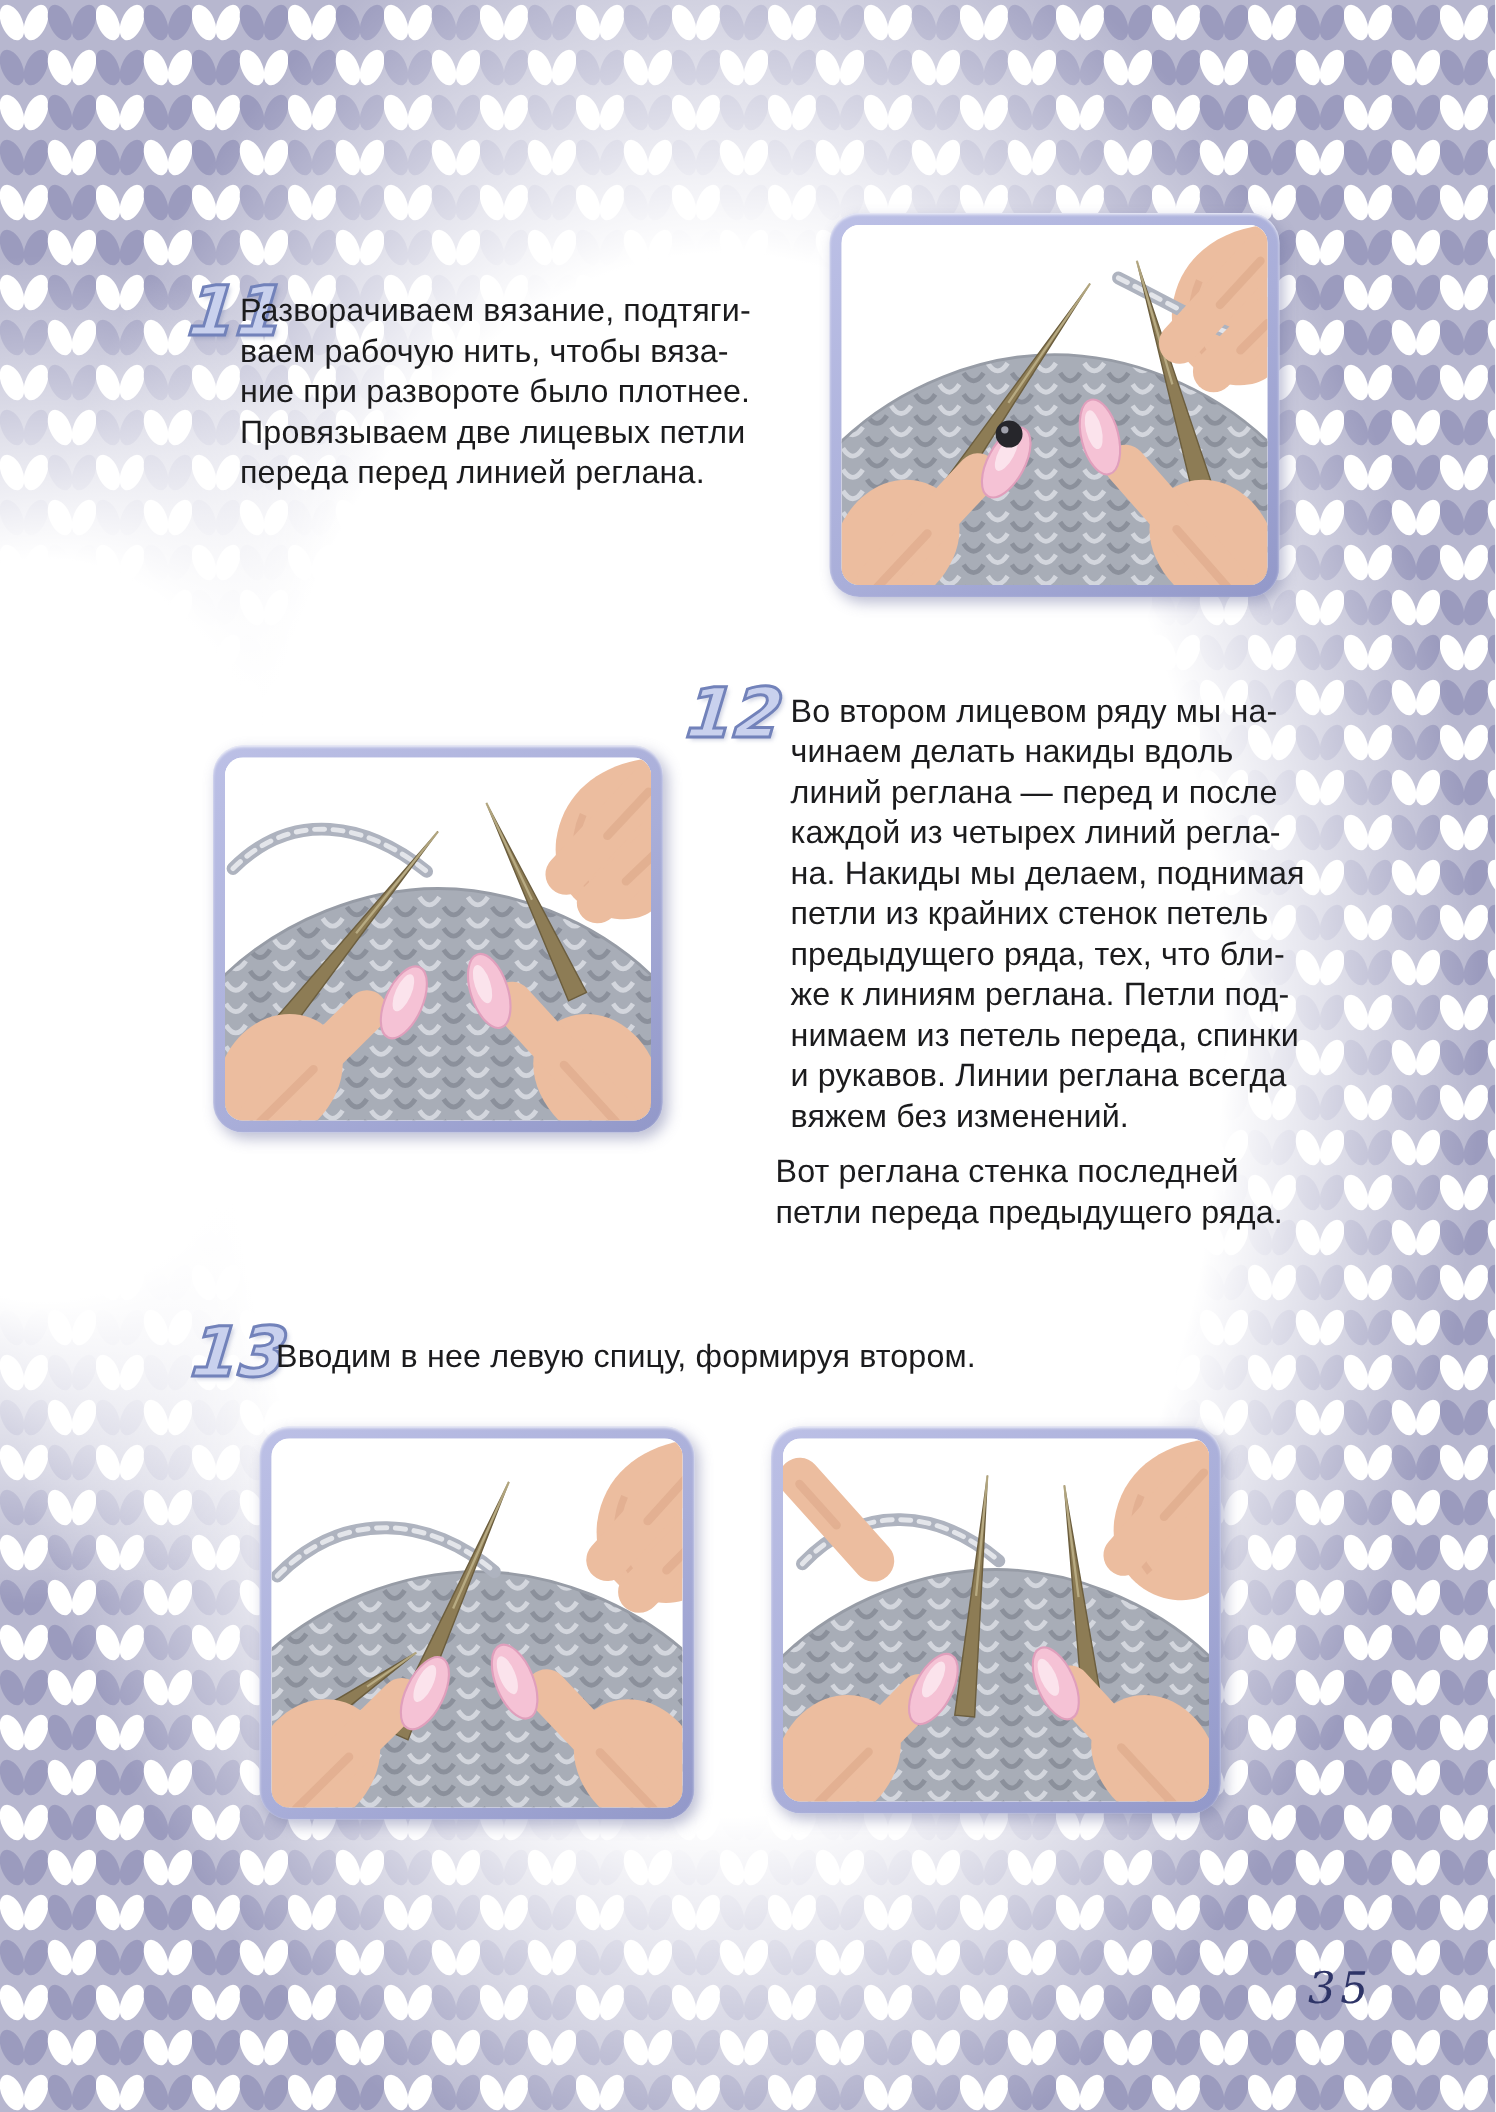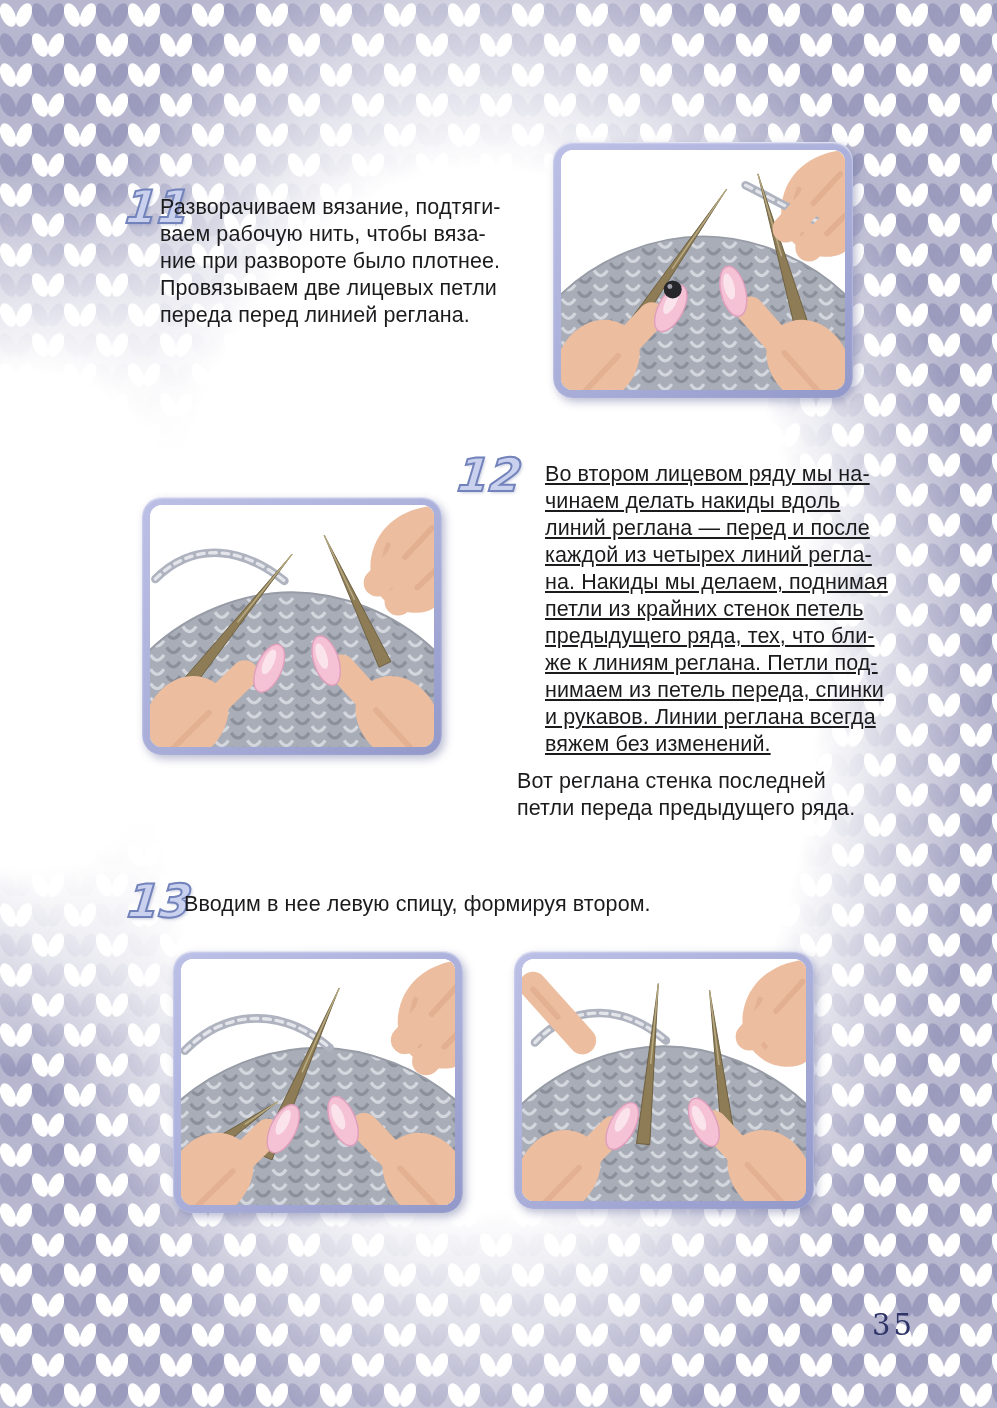--- a/index.html
+++ b/index.html
@@ -23,37 +23,37 @@
     text-shadow:2px 2px 3px rgba(110,120,170,0.35);
   }
   #badge-11{left:126px;top:184px;}
   #badge-12{left:458px;top:452px;}
   #badge-13{left:128px;top:878px;}
   .step-text{
     position:absolute;z-index:3;color:#1b1b1d;
     font-size:21.5px;line-height:27px;white-space:pre-line;letter-spacing:0.1px;
   }
   #text-11{left:160px;top:194px;width:380px;}
-  #text-12-p1{left:545px;top:461px;width:392px;text-decoration:underline;}
+  #text-12-p1{left:527px;top:461px;width:392px;}
   #text-12-p2{left:517px;top:768px;width:392px;}
   #text-13{left:184px;top:891px;width:600px;}
   .photo{
     position:absolute;z-index:2;box-sizing:border-box;padding:8px;border-radius:20px;
     background:linear-gradient(145deg,#bcc0e6 0%,#a9aed9 55%,#9298c9 100%);
     box-shadow:3px 4px 9px rgba(108,112,160,0.45), inset 0 1px 2px rgba(255,255,255,0.8);
   }
   .photo-inner{width:100%;height:100%;border-radius:12px;overflow:hidden;background:#fff;}
   .photo-inner svg{display:block;width:100%;height:100%;}
   #photo-step11{left:553px;top:142px;width:300px;height:256px;}
   #photo-step12{left:142px;top:497px;width:300px;height:258px;}
   #photo-step13-a{left:173px;top:951px;width:290px;height:262px;}
   #photo-step13-b{left:514px;top:951px;width:300px;height:258px;}
   #page-number{
     position:absolute;z-index:3;left:872px;top:1308px;
-    font-family:"DejaVu Serif",serif;
+    font-family:"DejaVu Serif",serif;font-style:italic;
     font-size:29px;color:#2e3467;letter-spacing:3px;
   }
 </style>
 </head>
 <body>
 
 <div id="page">
 
   <svg id="knit-bg" xmlns="http://www.w3.org/2000/svg" width="997" height="1408">
     <defs>

